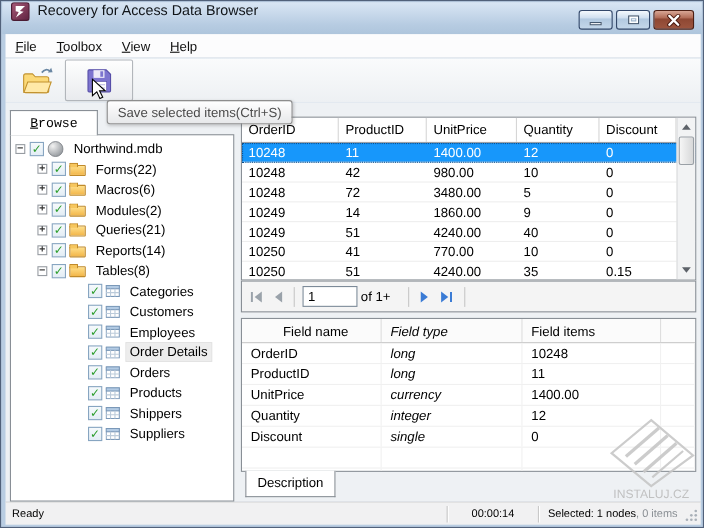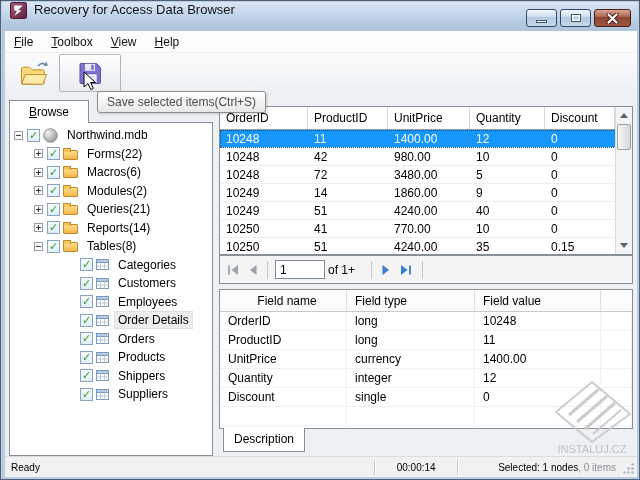--- a/index.html
+++ b/index.html
@@ -45,21 +45,21 @@
     background:linear-gradient(#ffffff,#e7e8ea); border:1px solid #8d8d8d; border-radius:3px;
     font-size:12px; color:#4b4b4b; z-index:20; box-shadow:1px 1px 3px rgba(0,0,0,.18); white-space:nowrap; }
   .cursor { position:absolute; left:82px; top:70px; z-index:21; }
 
   
   .client { position:absolute; left:4px; top:92px; width:632px; height:363px; background:#eef1f4; }
 
   
   .browse-tab { position:absolute; left:8px; top:99px; width:80px; height:23px; z-index:3;
     background:#fff; border:1px solid #898f96; border-bottom:none; font-size:12px;
-    text-align:center; padding-top:4px; }
+    text-align:center; padding-top:4px;font-family:Liberation Mono, monospace; }
   .browse-tab .tab-lbl { display:inline-block; }
   .tab-lbl::first-letter { text-decoration:underline; }
   .tree-panel { position:absolute; left:8px; top:121px; width:204px; height:334px;
     background:#fff; border:1px solid #898f96; overflow:hidden; z-index:2; }
   .tree { padding-top:3px; }
   .t-row { height:18.5px; display:flex; align-items:center; font-size:12px; color:#000; }
   .t-row.l0 { padding-left:4px; }
   .t-row.l1 { padding-left:24px; }
   .t-row.l2 { padding-left:70px; }
   .exp { width:9px; height:9px; flex:0 0 9px; border:1px solid #979ca2; background:#fff;
@@ -104,37 +104,37 @@
   .pg-sep { width:1px; height:18px; background:#c7c7c7; margin:0 5px; }
   .pg-input { width:50px; height:19px; border:1px solid #7c8a98; font-size:12px;
     font-family:"Liberation Sans", sans-serif; padding:1px 4px; margin-left:2px; }
   .pg-of { margin-left:3px; color:#000; }
 
   
   .fields-panel { position:absolute; left:218px; top:288px; width:414px; height:140px;
     background:#fff; border:1px solid #898f96; overflow:hidden; }
   .f-head { display:flex; height:22px; background:#fbfbfb; border-bottom:1px solid #c9c9c9; font-size:12px; }
   .f-hcell { padding:4px 0 0 8px; border-right:1px solid #dedede; }
-  .fc0{width:127px;text-align:center;} .fc1{width:128px;} .fc2{width:126px;}
+  .fc0{width:127px;text-align:center;} .fc1{width:128px;font-style:italic;} .fc2{width:126px;}
   .f-fill { flex:1; border-right:none; }
   .f-row { display:flex; height:19px; align-items:center; font-size:12px; border-bottom:1px solid #f0f0f0; }
   .f-cell { padding-left:8px; height:100%; display:flex; align-items:center; border-right:1px solid #f1f1f1; white-space:nowrap; }
 
   
   .desc-tab { position:absolute; left:222px; top:427px; width:82px; height:24px; z-index:3;
     background:#fff; border:1px solid #898f96; border-top:none; font-size:12px;
     text-align:center; padding-top:4px; }
 
   
   .statusbar { position:absolute; left:4px; top:455px; width:632px; height:21px;
     background:#f1f1f2; border-top:1px solid #dcdcdc; display:flex; align-items:center; font-size:10px; color:#000; }
   .sb-ready { flex:1; padding-left:6px; }
   .sb-sep { width:1px; height:15px; background:#c9c9c9; box-shadow:1px 0 0 #fff; }
   .sb-time { width:82px; text-align:center; }
-  .sb-selected { padding:0 6px 0 8px; white-space:nowrap;margin-left:32px; }
+  .sb-selected { padding:0 6px 0 8px; white-space:nowrap; }
   .sb-items { color:#8a8f94; }
   .sb-grip { width:15px; height:100%; display:flex; align-items:flex-end; justify-content:flex-end; padding:0 2px 2px 0; }
 
   
   .watermark { position:absolute; right:2px; bottom:22px; z-index:6; pointer-events:none; opacity:.9; }
 </style>
 </head>
 <body>
 
 <div class="window">
@@ -478,21 +478,21 @@
           <path d="M10 1.5 v9" stroke="#3a7bd5" stroke-width="1.8"></path>
       </svg>
     </button>
     <span class="pg-sep"></span>
   </div>
 
   <div class="fields-panel">
     <div class="f-head">
       <div class="f-hcell fc0">Field name</div>
       <div class="f-hcell fc1">Field type</div>
-      <div class="f-hcell fc2">Field value</div>
+      <div class="f-hcell fc2">Field items</div>
       <div class="f-hcell f-fill"></div>
     </div>
     <div class="f-row">
       <div class="f-cell fc0">OrderID</div>
       <div class="f-cell fc1">long</div>
       <div class="f-cell fc2">10248</div>
       <div class="f-cell f-fill"></div>
     </div>
     <div class="f-row">
       <div class="f-cell fc0">ProductID</div>

